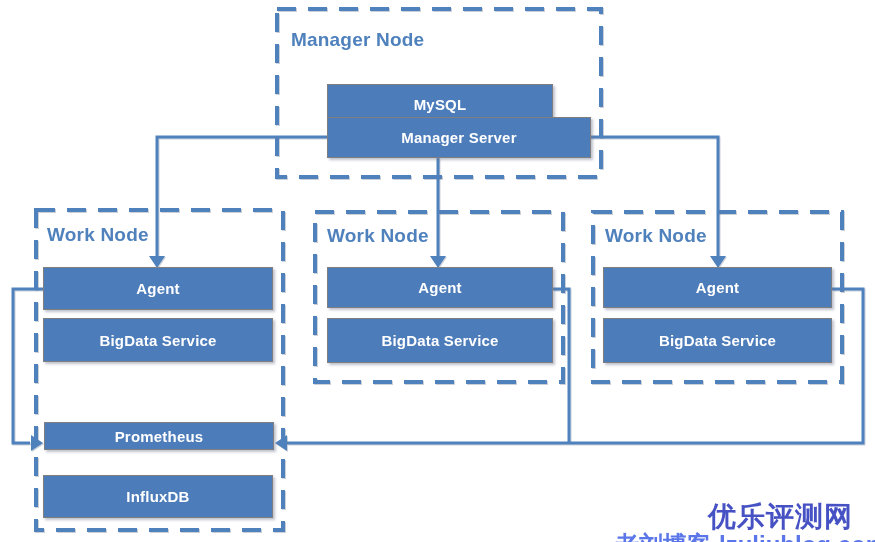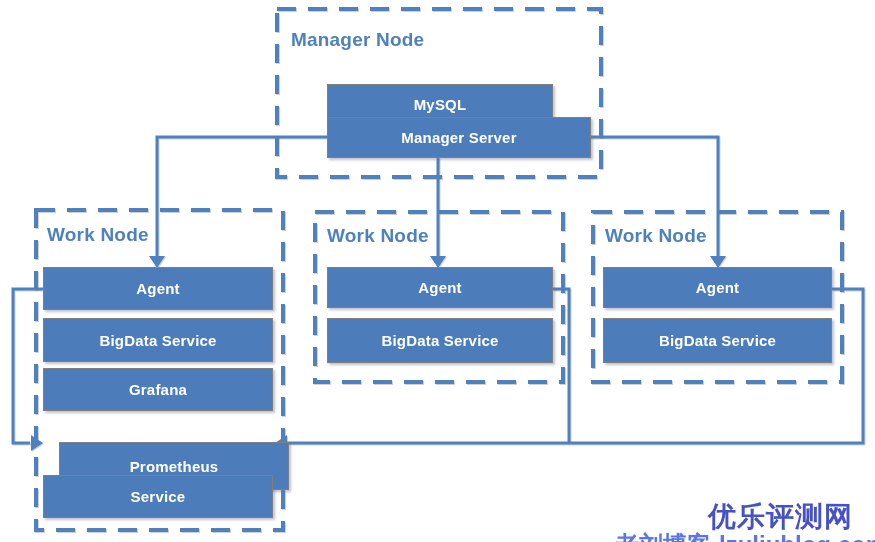--- a/index.html
+++ b/index.html
@@ -62,23 +62,22 @@
     <polygon class="arrow shape" points="287,435 287,451 275,443"></polygon>
   </svg>
 
   <div class="group-title" style="left:291px;top:29px;">Manager Node</div>
   <div class="node-box" style="left:327px;top:63px;width:226px;height:41px;margin-top:21px;">MySQL</div>
   <div class="node-box" style="left:327px;top:117px;width:264px;height:41px;">Manager Server</div>
 
   <div class="group-title" style="left:47px;top:224px;">Work Node</div>
   <div class="node-box" style="left:43px;top:267px;width:230px;height:43px;">Agent</div>
   <div class="node-box" style="left:43px;top:318px;width:230px;height:44px;">BigData Service</div>
-  <div class="node-box" style="left:43px;top:368px;width:230px;height:43px;">Grafana</div>
-  <div class="node-box" style="left:59px;top:422px;width:230px;height:48px;margin-top:20px;">Prometheus</div>
-  <div class="node-box" style="left:43px;top:475px;width:230px;height:43px;">Service</div>
+  <div class="node-box" style="left:44px;top:422px;width:230px;height:28px;">Prometheus</div>
+  <div class="node-box" style="left:43px;top:475px;width:230px;height:43px;">InfluxDB</div>
 
   <div class="group-title" style="left:327px;top:225px;">Work Node</div>
   <div class="node-box" style="left:327px;top:267px;width:226px;height:41px;">Agent</div>
   <div class="node-box" style="left:327px;top:318px;width:226px;height:45px;">BigData Service</div>
 
   <div class="group-title" style="left:605px;top:225px;">Work Node</div>
   <div class="node-box" style="left:603px;top:267px;width:229px;height:41px;">Agent</div>
   <div class="node-box" style="left:603px;top:318px;width:229px;height:45px;">BigData Service</div>
 
   <div class="wm-blog">老刘博客-lzuliublog.com</div>

